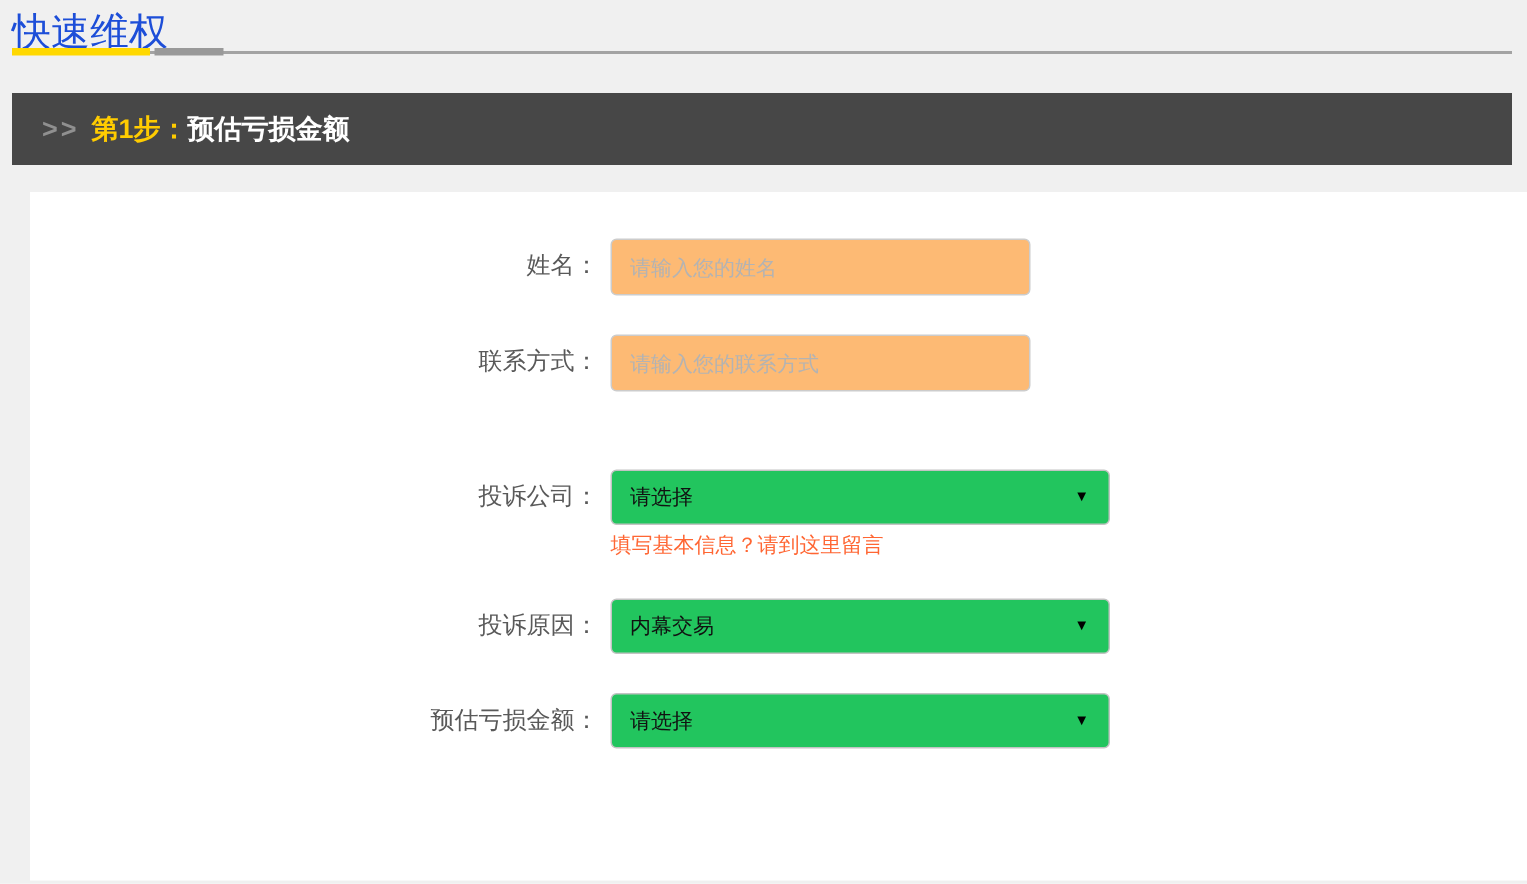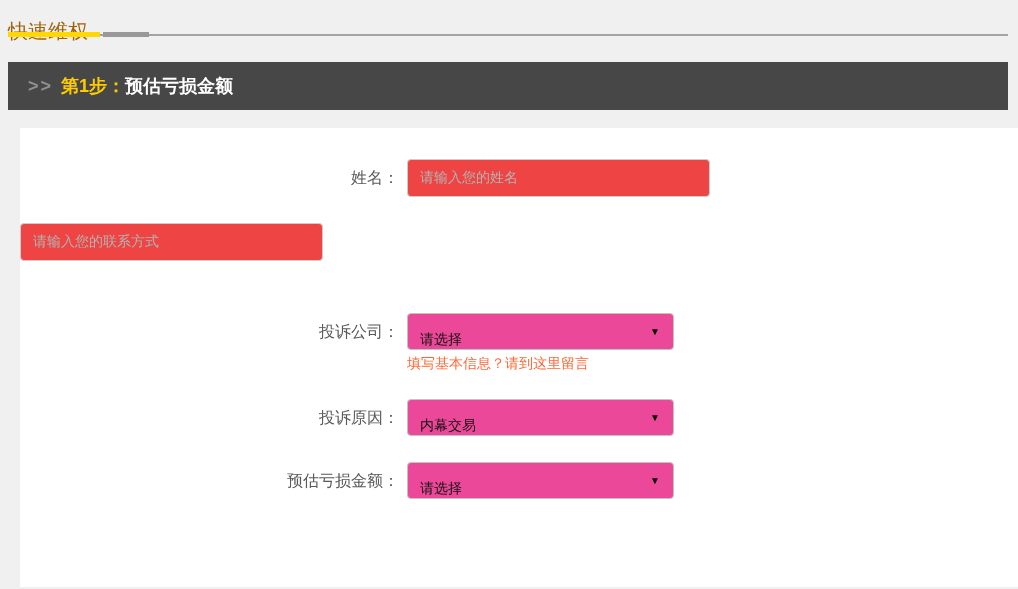--- a/index.html
+++ b/index.html
@@ -7,22 +7,22 @@
     width: 1018px; height: 589px;
     background: #f0f0f0;
     font-family: "Liberation Sans", "DejaVu Sans", sans-serif;
     position: relative;
     overflow: hidden;
   }
 
   
   .title-wrap { position: absolute; left: 8px; top: 0; width: 1000px; }
   .page-title {
-    font-size: 20px; font-weight: normal; color: #a16207;
-    padding-top: 15px; height: 32px; line-height: 32px;
+    font-size: 26px; font-weight: normal; color: #1d4ed8;
+    padding-top: 5px; height: 32px; line-height: 32px;
   }
   .title-underline { position: relative; height: 8px; }
   .title-rule {
     position: absolute; top: 2px; left: 0; width: 1000px; height: 2px;
     background: #a3a3a3;
   }
   .title-accent {
     position: absolute; top: 0; left: 0; width: 92px; height: 5px;
     background: #ffd800;
   }
@@ -55,33 +55,33 @@
   .row { display: flex; margin-bottom: 26px; }
   .row-label {
     flex: none; width: 387px; text-align: right;
     font-size: 16px; color: #595959; line-height: 38px;
     padding-right: 8px;
   }
   .row.select-row .row-label { line-height: 37px; }
   .control-col { width: 303px; }
 
   .text-input {
-    width: 303px; height: 38px;
+    width: 280px; height: 38px;
     border: 1px solid #cccccc; border-radius: 4px;
     padding: 0 12px; font-size: 14px; color: #333;
-    outline: none; background: #ef4444;
-    font-family: Liberation Mono, monospace;
+    outline: none; background: #fdba74;
+    font-family: Liberation Sans, sans-serif;
   }
   .text-input::placeholder { color: #b3b3b3; }
 
   .select {
-    width: 267px; height: 37px;
+    width: 333px; height: 37px;
     border: 1px solid #c3c3c3; border-radius: 4px;
-    background: #ec4899;
-    display: flex; align-items: flex-end;
+    background: #22c55e;
+    display: flex; align-items: center;
     padding: 0 26px 0 12px;
     font-size: 14px; color: #111111;
     position: relative; cursor: default;
   }
   .select .arrow {
     position: absolute; right: 13px; top: 50%;
     transform: translateY(-50%);
     font-size: 10px; color: #000000; line-height: 1;
   }
 
@@ -112,20 +112,21 @@
 <div class="panel">
 
   <div class="row">
     <div class="row-label">姓名：</div>
     <div class="control-col">
       <input class="text-input" type="text" placeholder="请输入您的姓名" style="">
     </div>
   </div>
 
   <div class="row">
+    <div class="row-label">联系方式：</div>
     <div class="control-col">
       <input class="text-input" type="text" placeholder="请输入您的联系方式" style="">
     </div>
   </div>
 
   <div class="row">
   </div>
 
   <div class="row select-row">
     <div class="row-label">投诉公司：</div>

